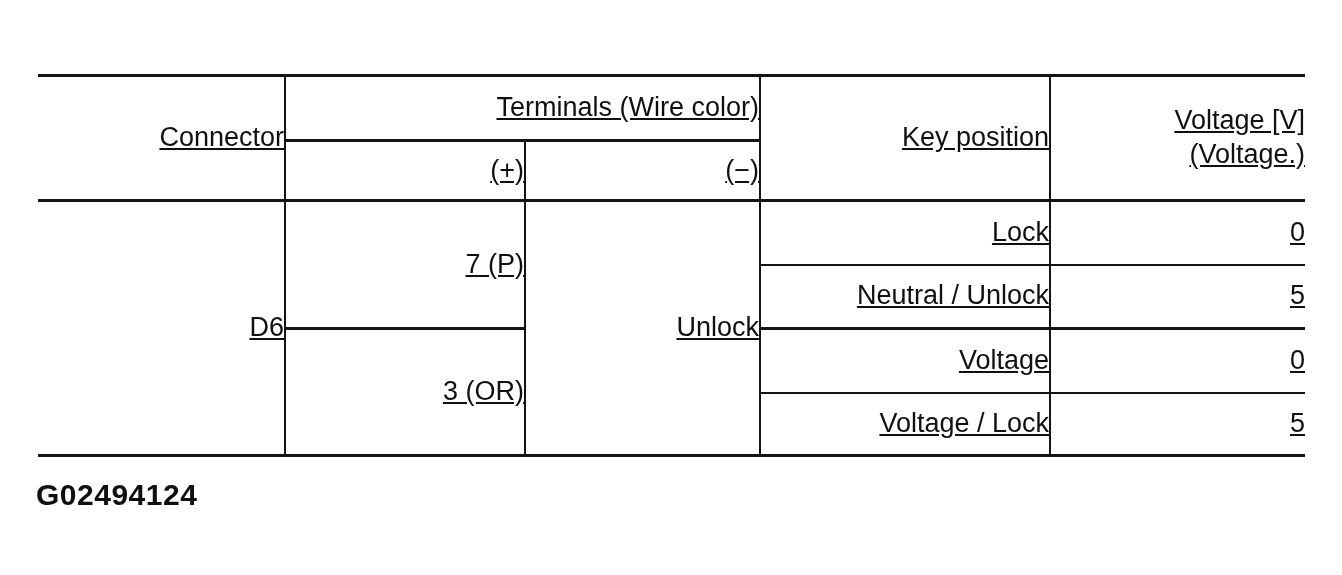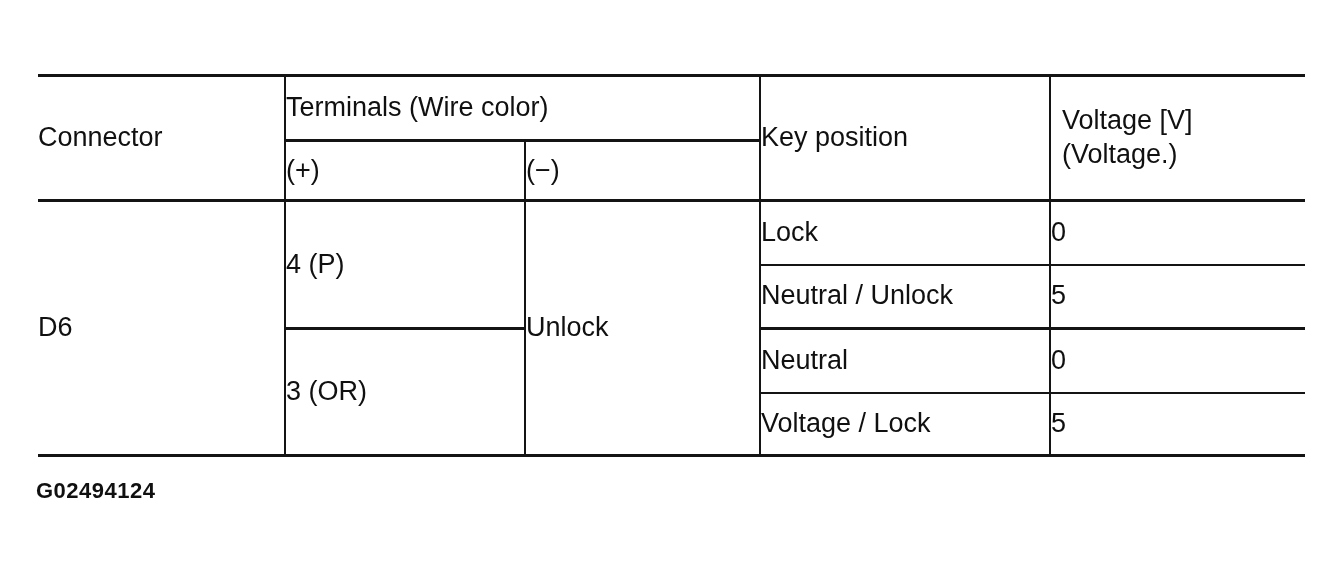--- a/index.html
+++ b/index.html
@@ -17,24 +17,25 @@
     position: absolute;
     left: 38px;
     top: 74px;
     width: 1267px;
     border-collapse: collapse;
     table-layout: fixed;
     font-size: 27px;
     color: #101010;
   }
   table.spec td {
-    text-align: left;
+    text-align: right;
     vertical-align: middle;
     padding: 0;
     line-height: 1.25;
+    text-decoration: underline;
   }
   
   col.c1 { width: 247px; }
   col.c2 { width: 240px; }
   col.c3 { width: 235px; }
   col.c4 { width: 290px; }
   col.c5 { width: 255px; }
   
   tr.hdr1 { height: 65px; }
   tr.hdr2 { height: 60px; }
@@ -48,21 +49,21 @@
   .bb3 { border-bottom: 3px solid #141414; }
   .bb2 { border-bottom: 2px solid #141414; }
   .br2 { border-right: 2px solid #141414; }
 
   .voltage-head span { display: block; padding-left: 11px; }
 
   .caption {
     position: absolute;
     left: 36px;
     top: 478px;
-    font-size: 22px;
+    font-size: 30px;
     font-weight: bold;
     letter-spacing: 0.5px;
     color: #101010;
   }
 </style>
 </head>
 <body>
 
 <div class="page">
 
@@ -83,32 +84,32 @@
         <span>Voltage [V]</span>
         <span>(Voltage.)</span>
       </td>
     </tr>
     <tr class="hdr2">
       <td class="bb3 br2">(+)</td>
       <td class="bb3 br2">(−)</td>
     </tr>
     <tr class="r1">
       <td rowspan="4" class="bb3 br2">D6</td>
-      <td rowspan="2" class="bb3 br2">4 (P)</td>
+      <td rowspan="2" class="bb3 br2">7 (P)</td>
       <td rowspan="4" class="bb3 br2">Unlock</td>
       <td class="bb2 br2">Lock</td>
       <td class="bb2">0</td>
     </tr>
     <tr class="r2">
       <td class="bb3 br2">Neutral / Unlock</td>
       <td class="bb3">5</td>
     </tr>
     <tr class="r3">
       <td rowspan="2" class="bb3 br2">3 (OR)</td>
-      <td class="bb2 br2">Neutral</td>
+      <td class="bb2 br2">Voltage</td>
       <td class="bb2">0</td>
     </tr>
     <tr class="r4">
       <td class="bb3 br2">Voltage / Lock</td>
       <td class="bb3">5</td>
     </tr>
   </tbody>
     </table>
 
   <div class="caption">G02494124</div>

